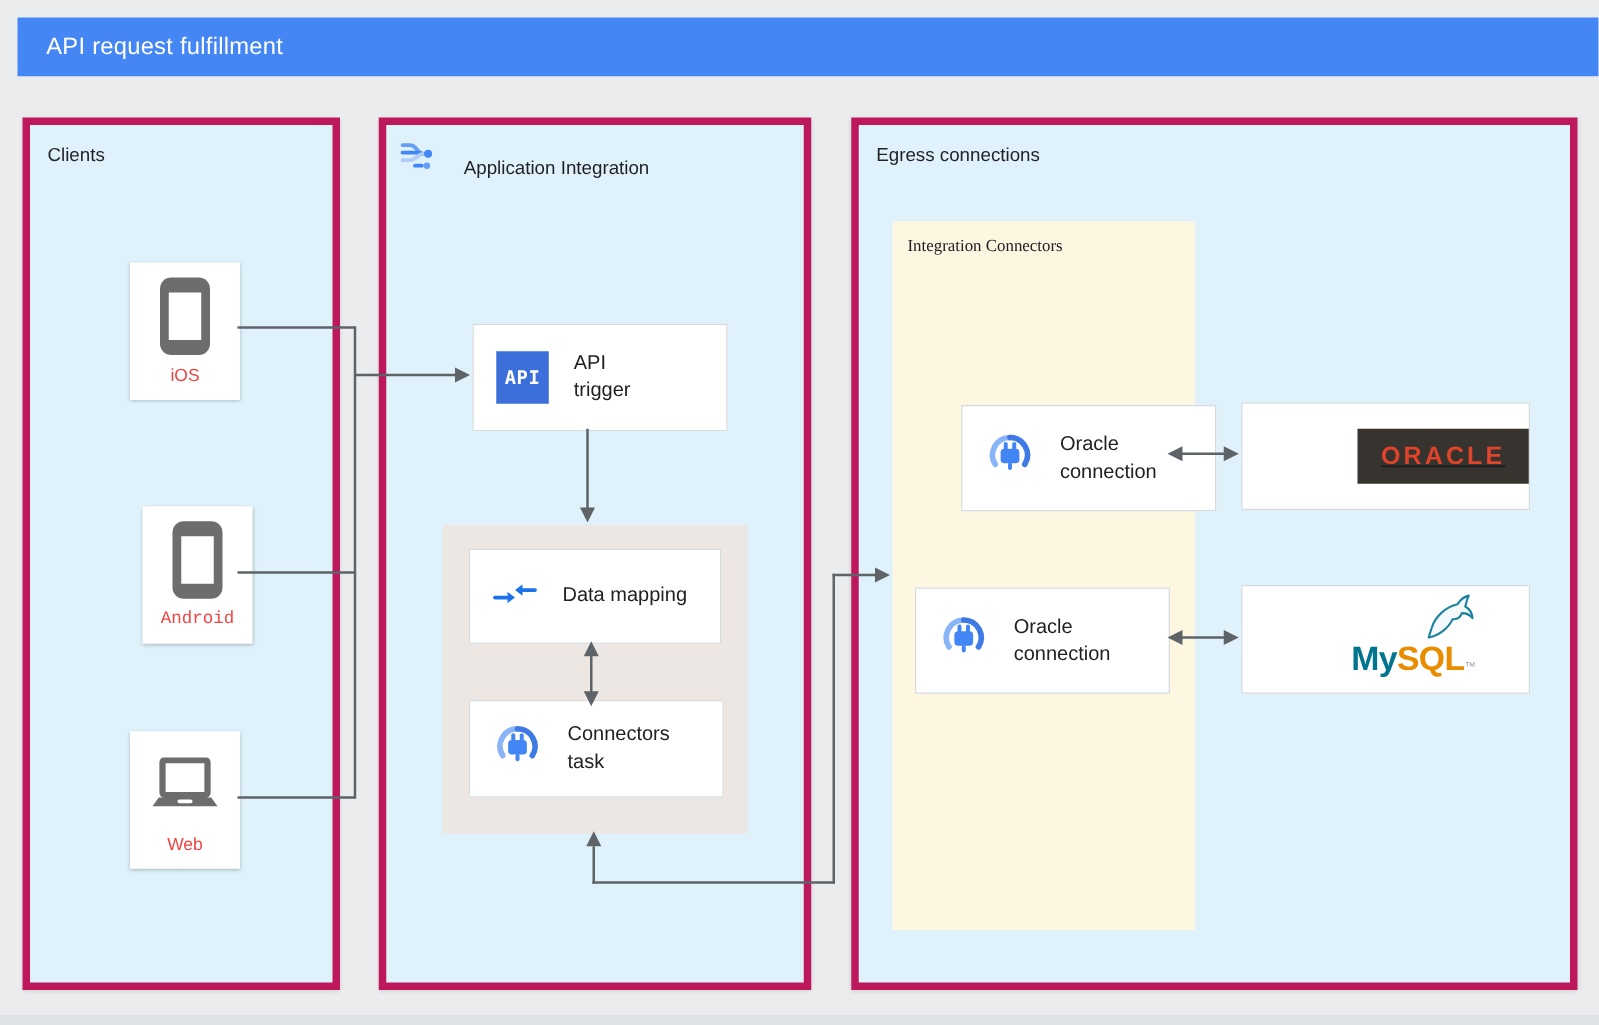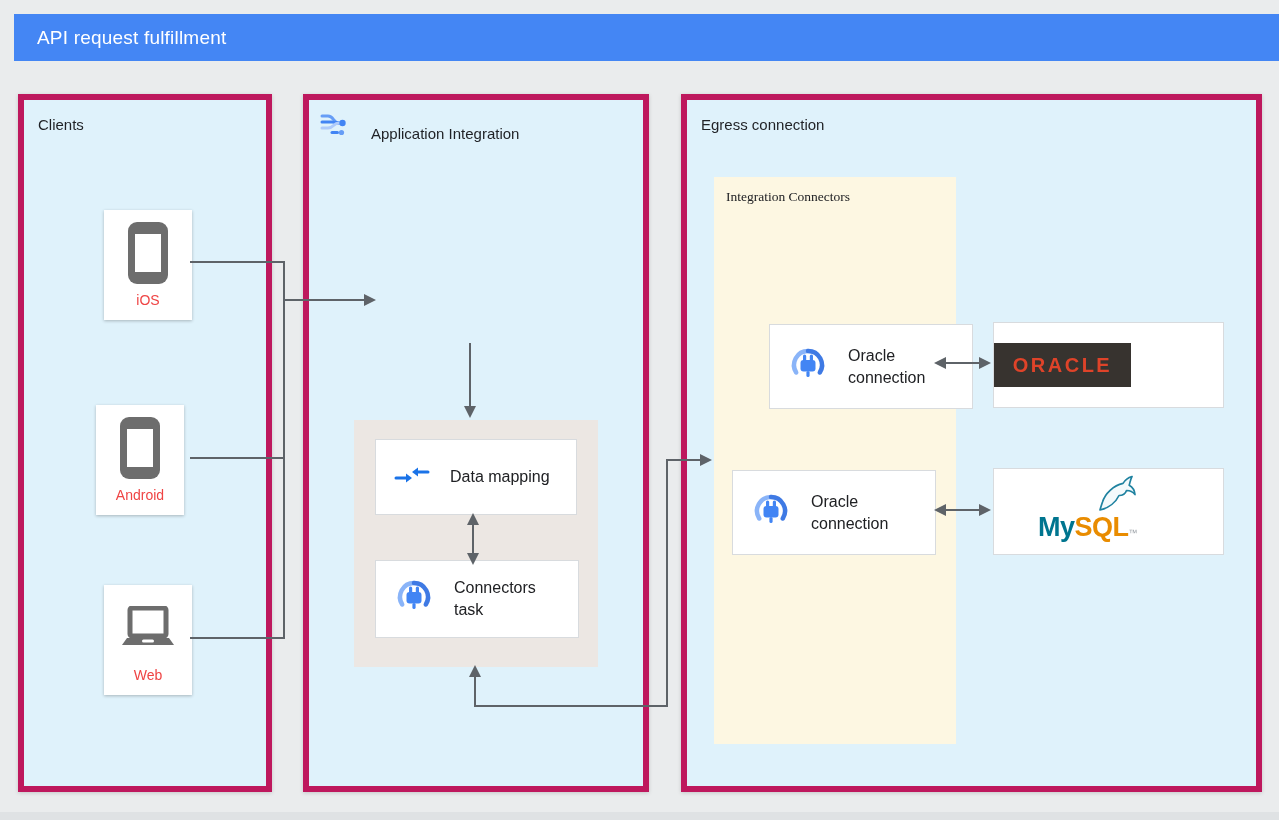--- a/index.html
+++ b/index.html
@@ -22,21 +22,21 @@
   .panel-title{position:absolute;left:14px;top:16px;font-size:15px;color:#1f2125;}
   .panel-head{position:absolute;left:10px;top:8px;display:flex;align-items:flex-end;gap:22px;}
   .panel-head .panel-title{position:static;}
 
   
   .device-card{position:absolute;width:88px;height:110px;background:#fff;
     box-shadow:0 1px 3px rgba(0,0,0,.25);display:flex;flex-direction:column;align-items:center;}
   .device-card .dev-icon{margin-top:14px;height:58px;display:flex;align-items:center;justify-content:center;}
   .device-label{margin-top:auto;margin-bottom:12px;font-size:14px;color:#ef4444;}
   #card-ios{left:80px;top:110px;}
-  #card-android{left:72px;top:305px;}
+  #card-android{left:90px;top:305px;font-family:Liberation Mono, monospace;}
   #card-web{left:80px;top:485px;gap:12px;}
 
   
   .node{position:absolute;background:#fff;border:1px solid #d8dbde;display:flex;align-items:center;padding-left:18px;}
   .node .node-label{font-size:16px;line-height:1.35;color:#202124;margin-left:20px;}
 
   
   #node-api-trigger{left:69px;top:159px;width:204px;height:86px;}
   #node-api-trigger .node-label{width:72px;}
   .api-chip{width:42px;height:42px;background:#3d6fdb;color:#fff;display:flex;align-items:center;justify-content:center;
@@ -45,21 +45,21 @@
   #node-data-mapping{left:21px;top:19px;width:202px;height:76px;}
   #node-connectors-task{left:21px;top:140px;width:204px;height:78px;}
   #node-connectors-task .node-label{width:100px;}
 
   
   #box-connectors{position:absolute;left:27px;top:77px;width:242px;height:567px;background:#fdf7e2;}
   #box-connectors .box-title{position:absolute;left:12px;top:12px;font-size:13.5px;color:#202124;font-family:Liberation Serif, serif;}
   #node-oracle-conn{left:18px;top:147px;width:204px;height:85px;margin-left:37px;}
   #node-mysql-conn{left:18px;top:293px;width:204px;height:85px;}
   #node-oracle-conn .node-label,#node-mysql-conn .node-label{width:100px;}
-  .target-box{position:absolute;background:#fff;border:1px solid #d8dbde;display:flex;align-items:center;justify-content:flex-start;}
+  .target-box{position:absolute;background:#fff;border:1px solid #d8dbde;display:flex;align-items:center;justify-content:flex-end;text-decoration:underline;}
   #box-oracle-logo{left:306px;top:222px;width:231px;height:86px;}
   #box-mysql-logo{left:306px;top:368px;width:231px;height:87px;padding-left:26px;}
   .oracle-mark{width:137px;height:44px;background:#37332f;display:flex;align-items:center;justify-content:center;
     color:#df4329;font-size:20px;font-weight:bold;letter-spacing:2.5px;}
   .mysql-mark{position:relative;width:160px;height:70px;}
   .mysql-mark svg{position:absolute;left:76px;top:-2px;}
   .mysql-word{position:absolute;left:18px;bottom:4px;font-size:27px;font-weight:bold;letter-spacing:-0.5px;}
   .mysql-my{color:#00758f;}
   .mysql-sql{color:#e98c00;}
   .mysql-tm{font-size:9px;color:#9aa0a6;vertical-align:baseline;font-weight:normal;}
@@ -126,20 +126,24 @@
           <path d="M3 14 H13 C17 14 17 15 20 15" stroke="#4285f4" stroke-width="3" stroke-linecap="round"></path>
           <path d="M3 20 H9 C15 20 14 15 20 15" stroke="#aecbfa" stroke-width="3" stroke-linecap="round"></path>
           <circle cx="23.5" cy="15" r="3.2" fill="#4285f4"></circle>
           <path d="M13 24.5 H18.5" stroke="#4285f4" stroke-width="3" stroke-linecap="round"></path>
           <circle cx="22.5" cy="24.5" r="2.6" fill="#669df6"></circle>
         </svg>
       </span>
       <span class="panel-title">Application Integration</span>
     </div>
 
+    <div class="node" id="node-api-trigger">
+      <span class="api-chip">API</span>
+      <span class="node-label">API trigger</span>
+    </div>
 
     <div id="box-tasks">
       <div class="node" id="node-data-mapping">
         <span>
           <svg width="36" height="24" viewBox="0 0 36 24" fill="none">
             <path d="M2 15 H12" stroke="#1a73e8" stroke-width="3" stroke-linecap="round"></path>
             <path d="M12 10.5 L18 15 L12 19.5 Z" fill="#1a73e8"></path>
             <path d="M34 9 H24" stroke="#1a73e8" stroke-width="3" stroke-linecap="round"></path>
             <path d="M24 4.5 L18 9 L24 13.5 Z" fill="#1a73e8"></path>
           </svg>
@@ -157,21 +161,21 @@
             <rect x="12.5" y="15" width="15" height="11.5" rx="3" fill="#4285f4"></rect>
             <rect x="18.4" y="26" width="3.2" height="6" rx="1.6" fill="#4285f4"></rect>
           </svg>
         </span>
         <span class="node-label">Connectors task</span>
       </div>
     </div>
   </section>
 
   <section class="panel" id="panel-egress">
-    <div class="panel-title">Egress connection</div>
+    <div class="panel-title">Egress connections</div>
 
     <div id="box-connectors">
       <div class="box-title">Integration Connectors</div>
 
       <div class="node" id="node-oracle-conn">
         <span>
           <svg width="40" height="40" viewBox="0 0 40 40" fill="none">
             <path d="M20 6 A14 14 0 0 0 8.2 27.5" stroke="#8ab4f8" stroke-width="4.5" stroke-linecap="round"></path>
             <path d="M20 6 A14 14 0 0 1 31.8 27.5" stroke="#3f7ae4" stroke-width="4.5" stroke-linecap="round"></path>
             <rect x="15" y="9.5" width="3.2" height="7" rx="1.6" fill="#4285f4"></rect>

